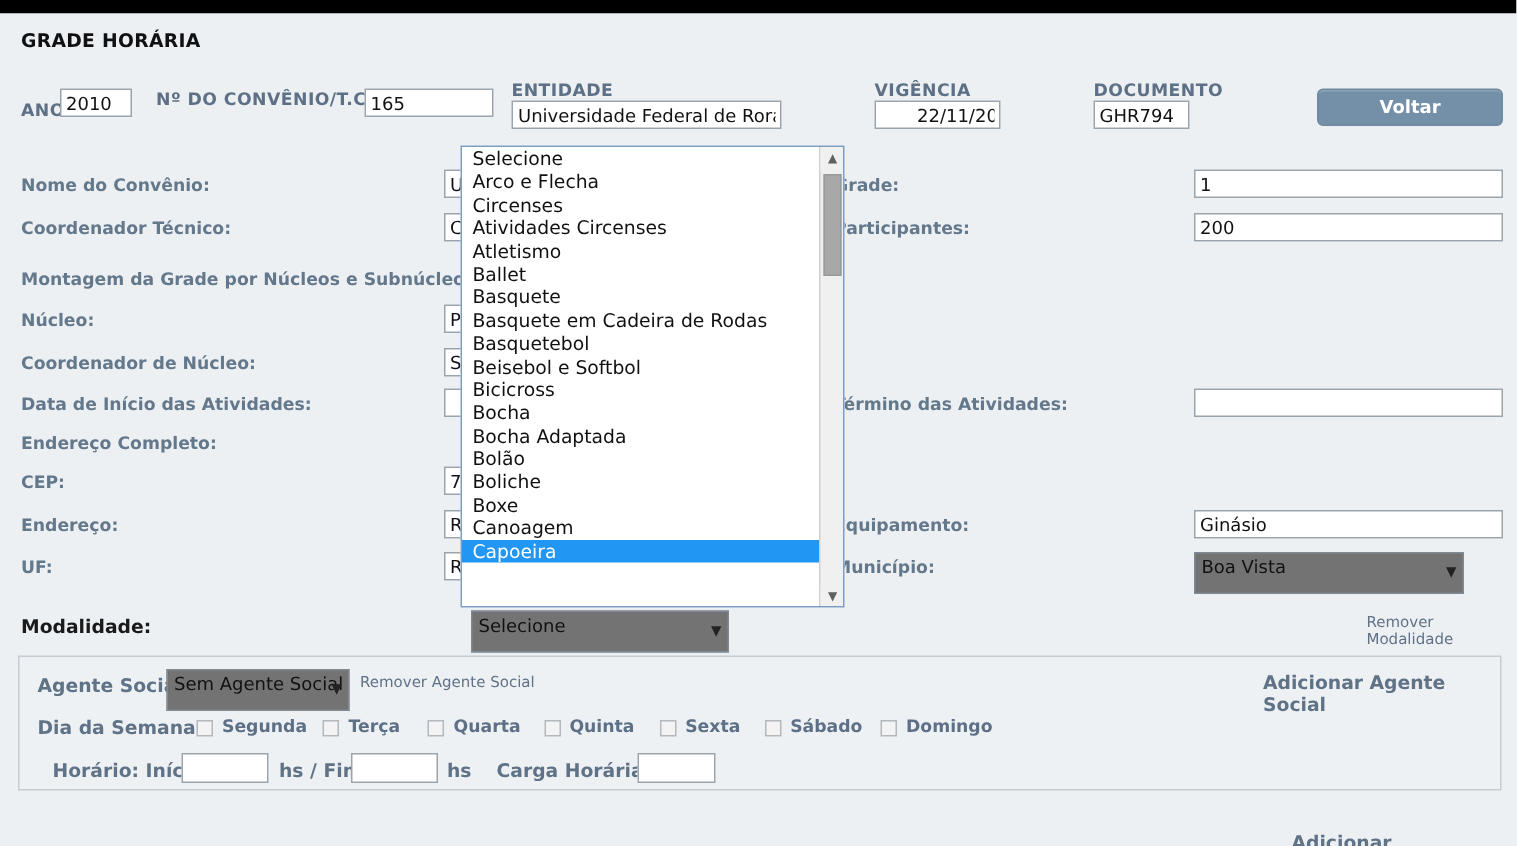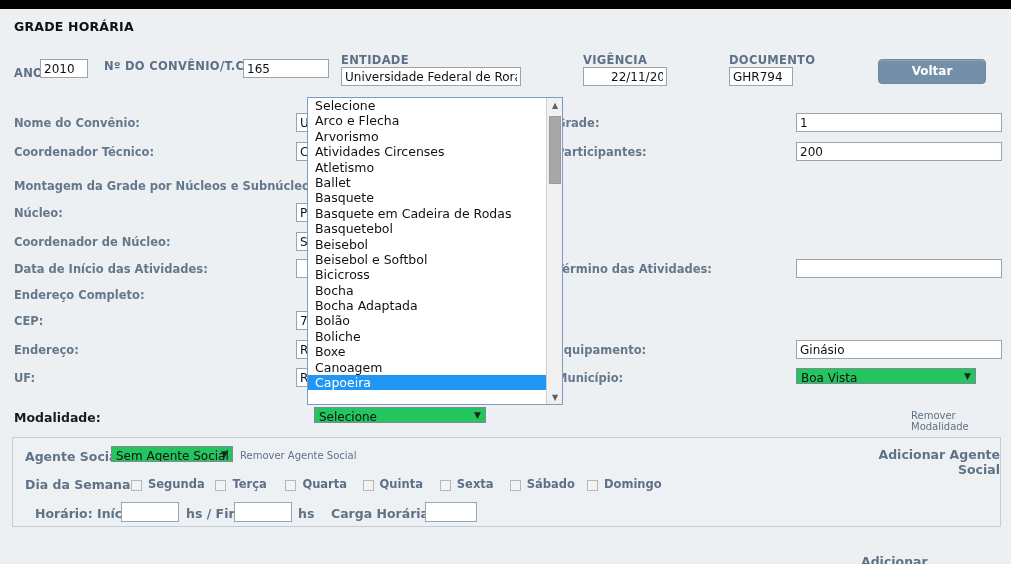--- a/index.html
+++ b/index.html
@@ -40,38 +40,38 @@
     font-size:12px;
     color:#111;
     padding:1px 3px;
     height:19px;
     line-height:16px;
     outline:none;
   }
 
   .sel {
     position:absolute;
-    background:#22c55e;
+    background:#737373;
     border:1px solid #808a94;
     font-family:"DejaVu Sans", sans-serif;
     font-size:12px;
     color:#111;
-    height:16px;
+    height:28px;
     line-height:18px;
     padding:0 18px 0 4px;
     white-space:nowrap;
     overflow:hidden;
   }
   .sel .arw {
     position:absolute; right:4px; top:50%; transform:translateY(-50%);
     font-size:9px; color:#222;
   }
 
   .btn-voltar {
-    position:absolute; left:878px; top:50px; width:108px; height:25px;
+    position:absolute; left:878px; top:50px; width:124px; height:25px;
     background:#7490a8;
     border:1px solid #6f8aa1;
     border-radius:4px;
     color:#fff; font-weight:bold; font-size:12px;
     text-align:center; line-height:23px;
     cursor:pointer;
     box-shadow: inset 0 1px 0 rgba(255,255,255,.18);
   }
 
   
@@ -188,28 +188,27 @@
     <span>Selecione</span>
     <span class="arw">▼</span>
   </div>
 
   <div class="link-small" style="left:911px; top:401px;">Remover Modalidade</div>
 
   <div id="ddl">
     <div class="list" id="ddl-list">
         <div class="opt">Selecione</div>
         <div class="opt">Arco e Flecha</div>
-        <div class="opt">Arvorismo</div>
+        <div class="opt">Circenses</div>
         <div class="opt">Atividades Circenses</div>
         <div class="opt">Atletismo</div>
         <div class="opt">Ballet</div>
         <div class="opt">Basquete</div>
         <div class="opt">Basquete em Cadeira de Rodas</div>
         <div class="opt">Basquetebol</div>
-        <div class="opt">Beisebol</div>
         <div class="opt">Beisebol e Softbol</div>
         <div class="opt">Bicicross</div>
         <div class="opt">Bocha</div>
         <div class="opt">Bocha Adaptada</div>
         <div class="opt">Bolão</div>
         <div class="opt">Boliche</div>
         <div class="opt">Boxe</div>
         <div class="opt">Canoagem</div>
         <div class="opt sel-opt">Capoeira</div>
       </div>
@@ -220,21 +219,21 @@
     </div>
   </div>
 
   <div id="agente">
     <div class="link-bold" style="left:12px; top:11px;">Agente Social:</div>
     <div class="sel" style="left:98px; top:8px; width:122px;">
       <span>Sem Agente Social</span>
       <span class="arw">▼</span>
     </div>
     <div class="link-small" style="left:227px; top:12px;">Remover Agente Social</div>
-    <div class="link-bold" style="left:829px; top:9px;text-align:right;">Adicionar Agente Social</div>
+    <div class="link-bold" style="left:829px; top:9px;">Adicionar Agente Social</div>
 
     <div class="link-bold" style="left:12px; top:39px;">Dia da Semana:</div>
     <div id="days-row">
         <div class="cbx" style="left: 118px; top: 42px;"></div>
         <div class="daylbl" style="left: 135px; top: 39px;">Segunda</div>
         <div class="cbx" style="left: 202.4px; top: 42px;"></div>
         <div class="daylbl" style="left: 219.4px; top: 39px;">Terça</div>
         <div class="cbx" style="left: 272.4px; top: 42px;"></div>
         <div class="daylbl" style="left: 289.4px; top: 39px;">Quarta</div>
         <div class="cbx" style="left: 349.6px; top: 42px;"></div>

